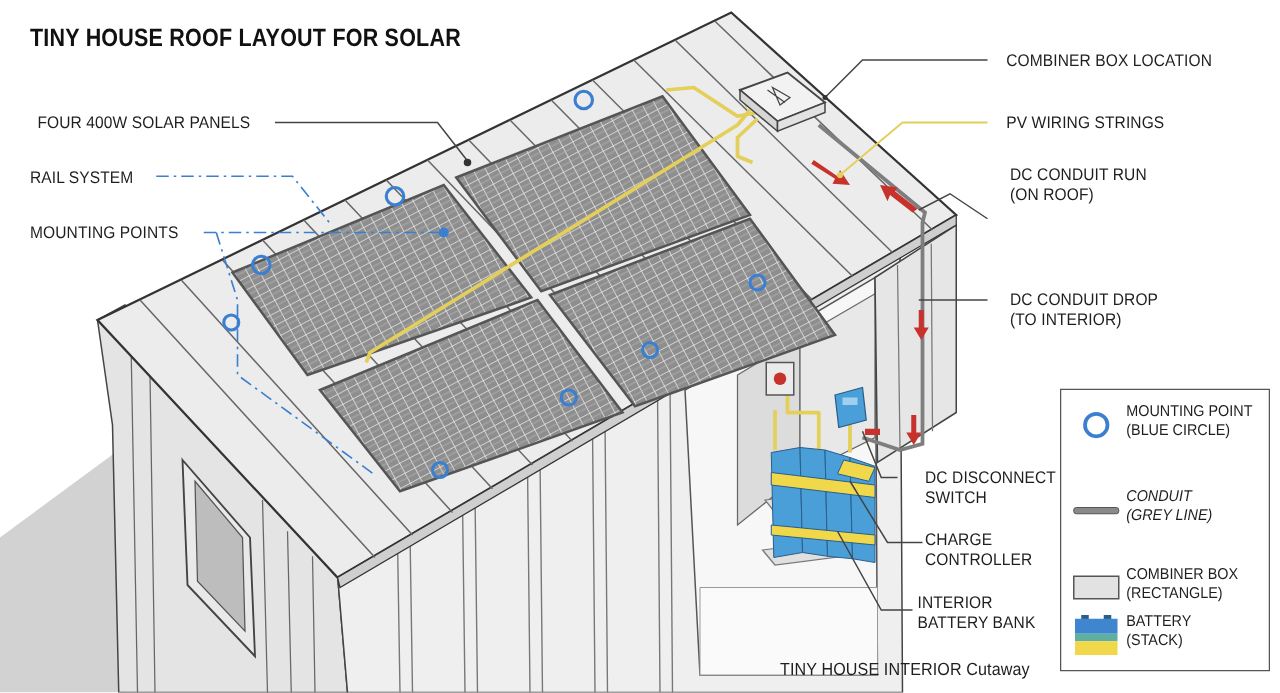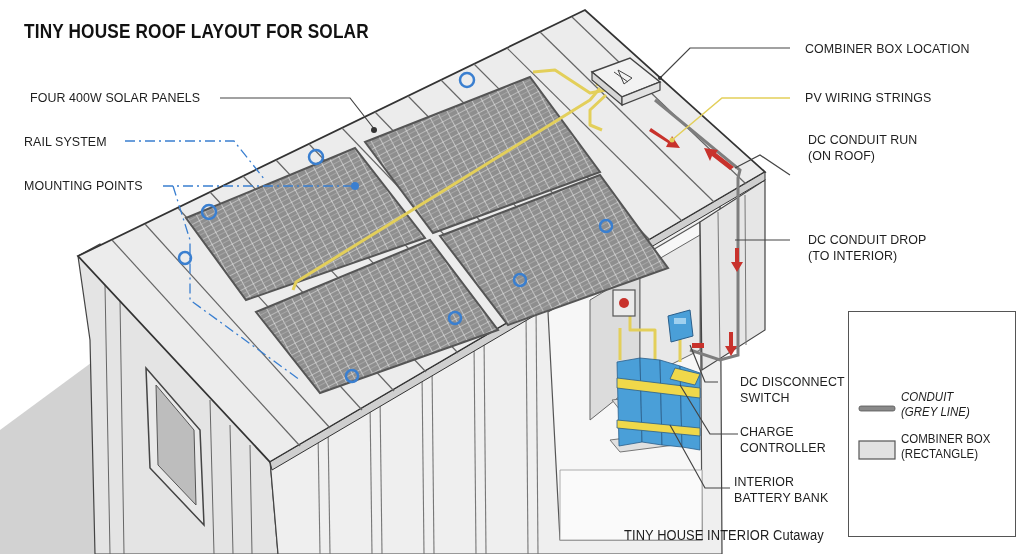--- a/index.html
+++ b/index.html
@@ -212,31 +212,53 @@
   <div>CHARGE</div>
   <div>CONTROLLER</div>
 </div>
 <div class="lbl" style="left:734px;top:474px;">
   <div>INTERIOR</div>
   <div>BATTERY BANK</div>
 </div>
 <div class="lbl" style="left:624px;top:527px;font-size:14px;">TINY HOUSE INTERIOR Cutaway</div>
 
 <div class="legend">
+  <div class="leg-row" style="top:8px;">
+    <svg class="leg-sym" viewBox="0 0 40 28">
+        <circle cx="20" cy="14" r="9" fill="none" stroke="#3a7fd0" stroke-width="3"></circle>
+      </svg>
+    <div class="leg-txt">
+        <div>MOUNTING POINT</div>
+        <div>(BLUE CIRCLE)</div>
+      </div>
+  </div>
   <div class="leg-row" style="top:76px;font-style:italic;">
     <svg class="leg-sym" viewBox="0 0 40 28">
         <rect x="2" y="12" width="36" height="5" rx="2" fill="#8a8a8a" stroke="#555" stroke-width="0.8"></rect>
       </svg>
     <div class="leg-txt">
         <div>CONDUIT</div>
         <div>(GREY LINE)</div>
       </div>
   </div>
-  <div class="leg-row" style="top:118px;text-decoration:underline;">
+  <div class="leg-row" style="top:138px;text-decoration:underline;">
     <svg class="leg-sym" viewBox="0 0 40 28">
         <rect x="2" y="5" width="36" height="18" fill="#e2e2e2" stroke="#555" stroke-width="1.2"></rect>
       </svg>
     <div class="leg-txt">
         <div>COMBINER BOX</div>
         <div>(RECTANGLE)</div>
       </div>
   </div>
+  <div class="leg-row" style="top:176px;">
+    <svg class="leg-sym" viewBox="0 0 40 34" style="height:34px;top:3px;">
+      <rect x="8" y="1" width="6" height="4" fill="#2a5e8a"></rect>
+        <rect x="26" y="1" width="6" height="4" fill="#2a5e8a"></rect>
+      <rect x="3" y="4" width="34" height="12" fill="#3f86cf"></rect>
+      <rect x="3" y="16" width="34" height="6" fill="#5fb0a0"></rect>
+      <rect x="3" y="22" width="34" height="11" fill="#f0d84a"></rect>
+    </svg>
+    <div class="leg-txt">
+        <div>BATTERY</div>
+        <div>(STACK)</div>
+      </div>
+  </div>
 </div>
 
 </body></html>

